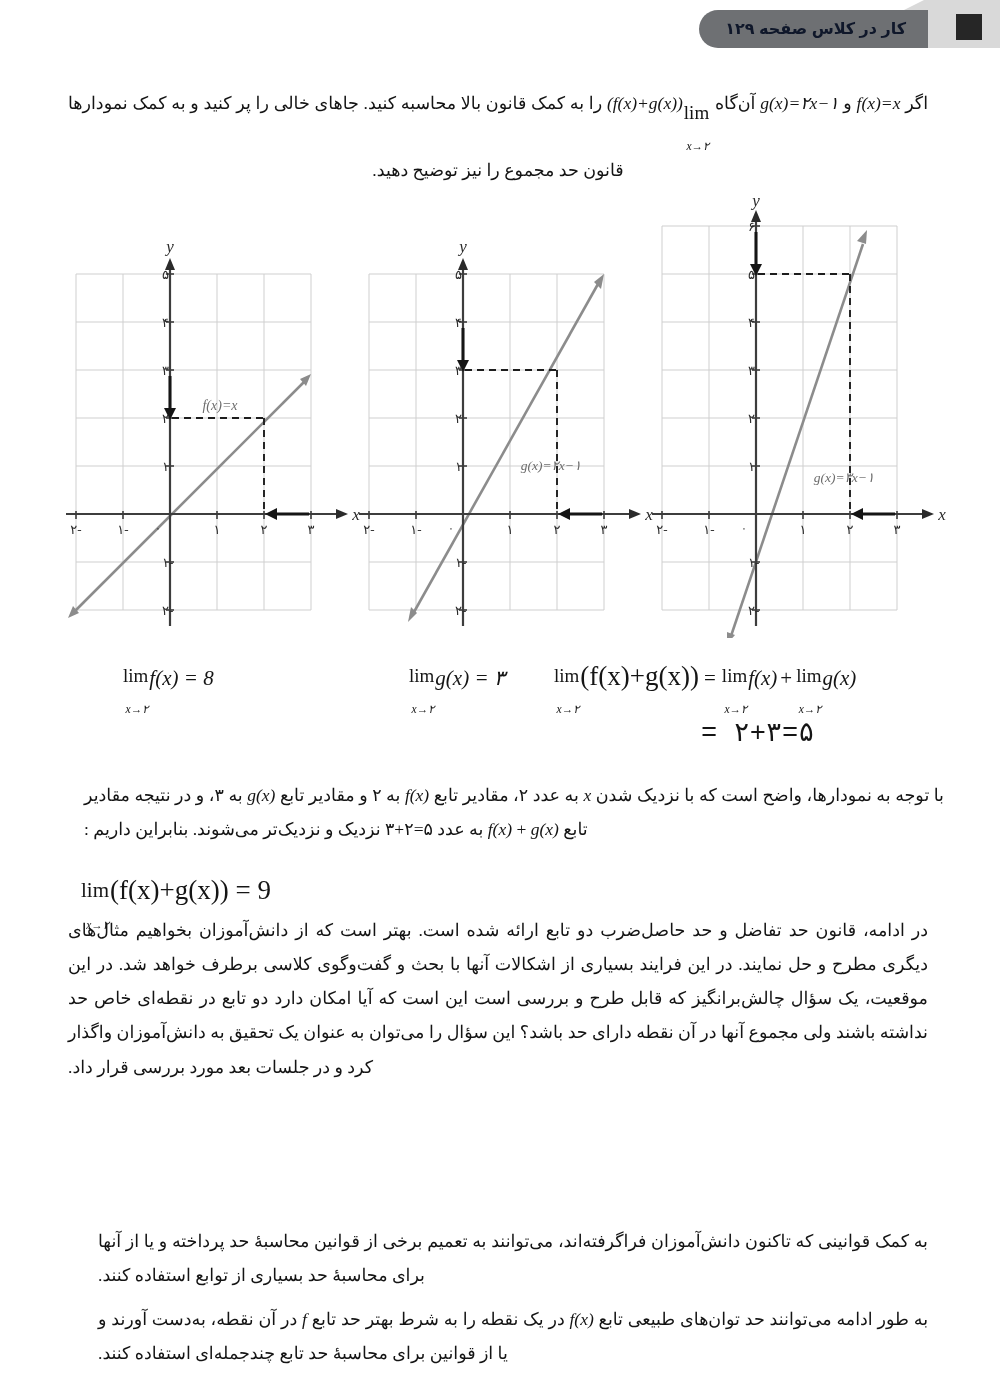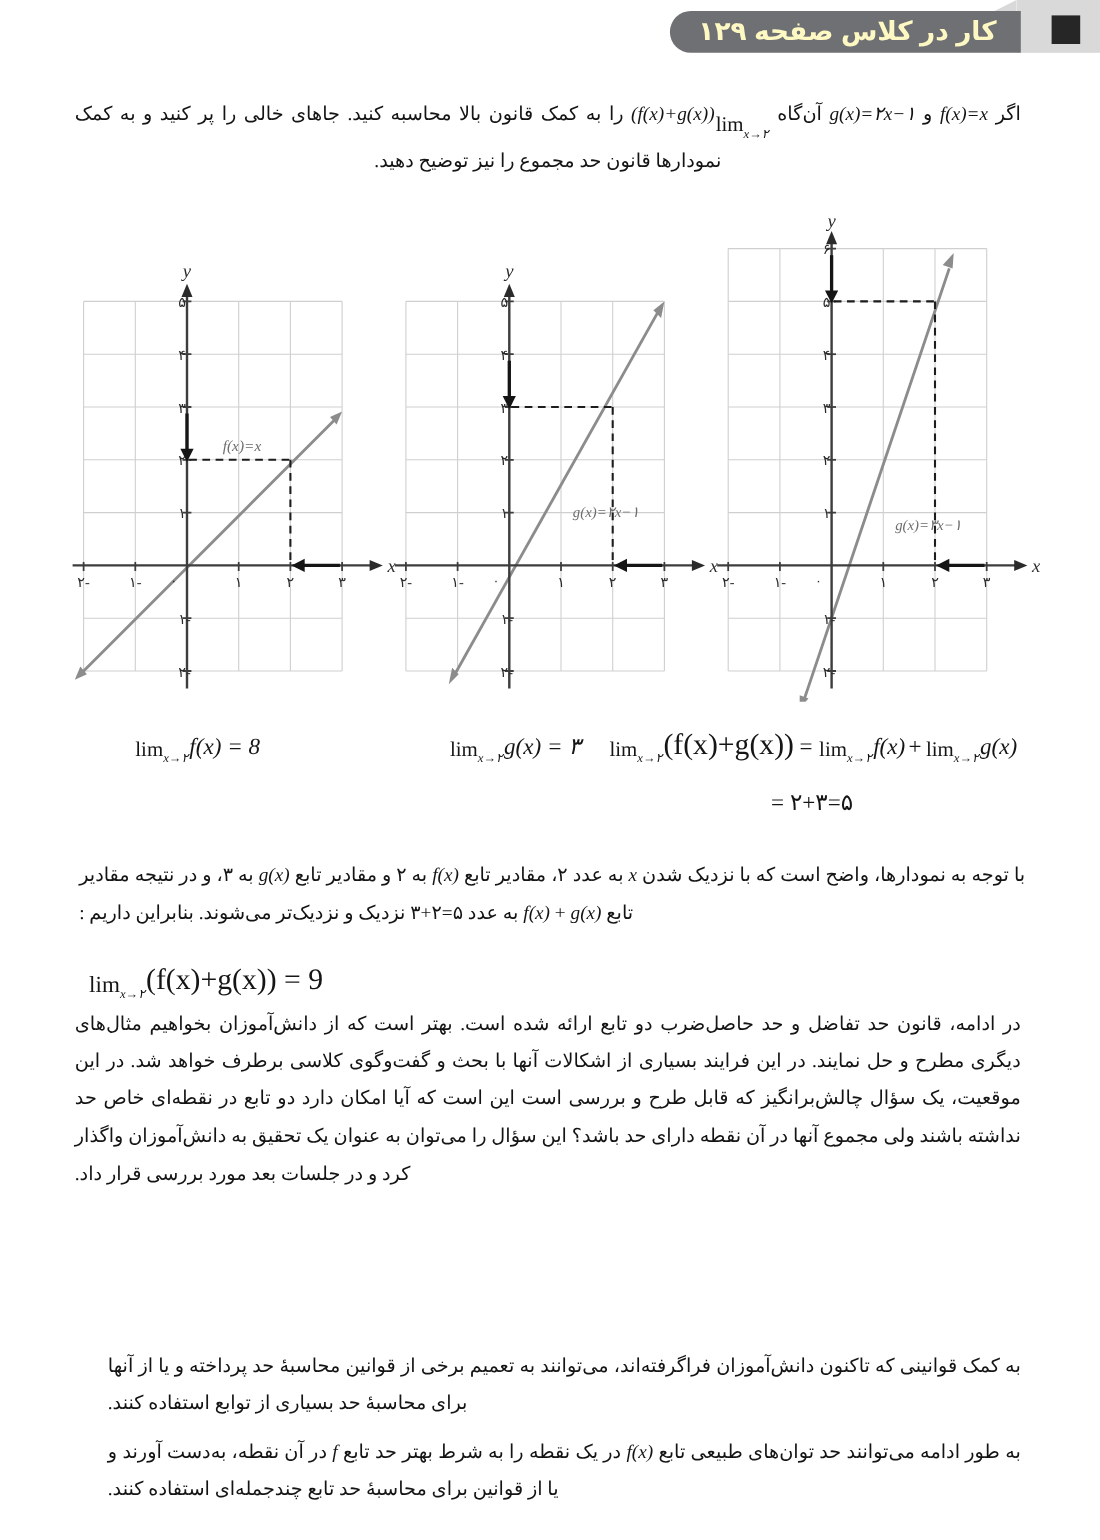--- a/index.html
+++ b/index.html
@@ -50,24 +50,24 @@
     height: 38px;
     background: #6e7073;
     border-top-left-radius: 19px;
     border-bottom-left-radius: 19px;
     padding: 0 22px 0 26px;
     display: flex;
     align-items: center;
     justify-content: flex-start;
   }
   .banner-title {
-    color: #fef9c3;
+    color: #0f172a;
     font-family: "Liberation Sans", "DejaVu Sans", sans-serif;
     font-weight: bold;
-    font-size: 24px;
+    font-size: 16px;
     letter-spacing: .3px;
     white-space: nowrap;
     line-height: 1;
   }
   .banner-square {
     position: absolute;
     top: 14px;
     right: 18px;
     width: 26px;
     height: 26px;
@@ -88,22 +88,22 @@
   .mathitem {
     font-family: "Liberation Serif", "DejaVu Serif", serif;
     font-style: italic;
     font-size: 17.5px;
   }
   .num { font-style: normal; }
 
   
   .lim {
     display: inline-flex;
-    flex-direction: row;
-    align-items: center;
+    flex-direction: column;
+    align-items: flex-end;
     vertical-align: -0.55em;
     direction: ltr;
     margin: 0 1px;
   }
   .lim .lim-op {
     font-family: "Liberation Serif", "DejaVu Serif", serif;
     font-style: normal;
     font-size: 19px;
     line-height: 1;
   }
@@ -455,26 +455,26 @@
       <span class="lim-sub">x→۲</span>
     </span>
     <span>f(x)</span>
     <span class="plain" style="margin:0 3px;">+</span>
     <span class="lim">
       <span class="lim-op">lim</span>
       <span class="lim-sub">x→۲</span>
     </span>
     <span>g(x)</span>
   </div>
-  <div style="direction:ltr; font-family:Liberation Serif, serif; font-size:21px; margin-top:20px; padding-left:148px;">
+  <div style="direction:ltr; font-family:Liberation Mono, monospace; font-size:27px; margin-top:0; padding-left:148px;">
     <span>= ۲+۳=۵</span>
   </div>
 </div>
 
-<div class="para" style="top:778px; right:68px; width:860px; text-align-last:left;">
+<div class="para" style="top:778px; right:56px; width:860px; text-align-last:left;">
   <span>با توجه به نمودارها، واضح است که با نزدیک شدن </span><span class="mathitem">x</span><span> به عدد ۲، مقادیر تابع </span><span class="mathitem">f(x)</span><span> به ۲ و مقادیر تابع </span><span class="mathitem">g(x)</span><span> به ۳، و در نتیجه مقادیر تابع </span><span class="mathitem">f(x)</span><span class="mathitem num"> + </span><span class="mathitem">g(x)</span><span> به عدد ۵=۲+۳ نزدیک و نزدیک‌تر می‌شوند. بنابراین داریم :</span>
 </div>
 
 <div class="display-eq" style="top:880px; right:none; left:80px;">
   <span class="eq" style="font-size:22px;">
     <span class="lim">
       <span class="lim-op" style="font-size:21px;">lim</span>
       <span class="lim-sub">x→۲</span>
     </span>
     <span class="paren">(f(x)+g(x)) = 9</span>

